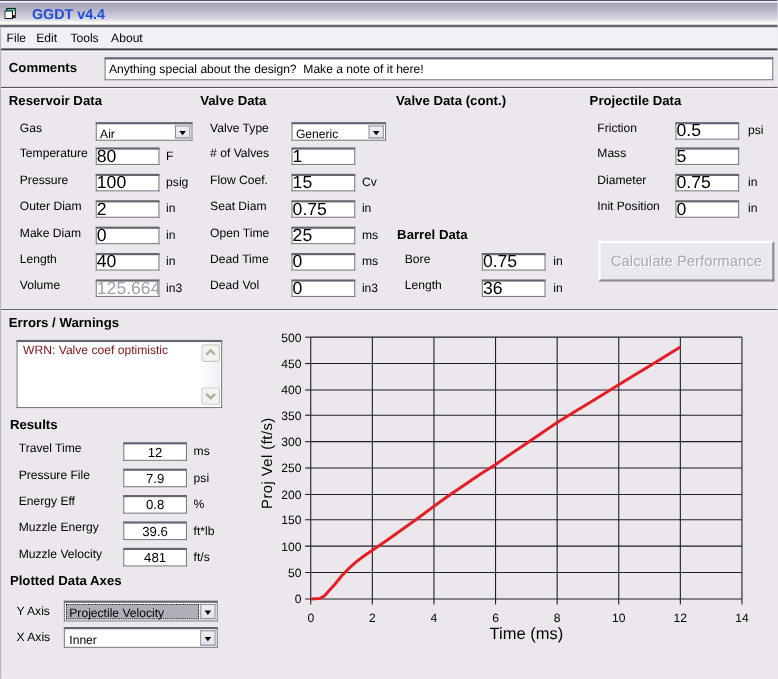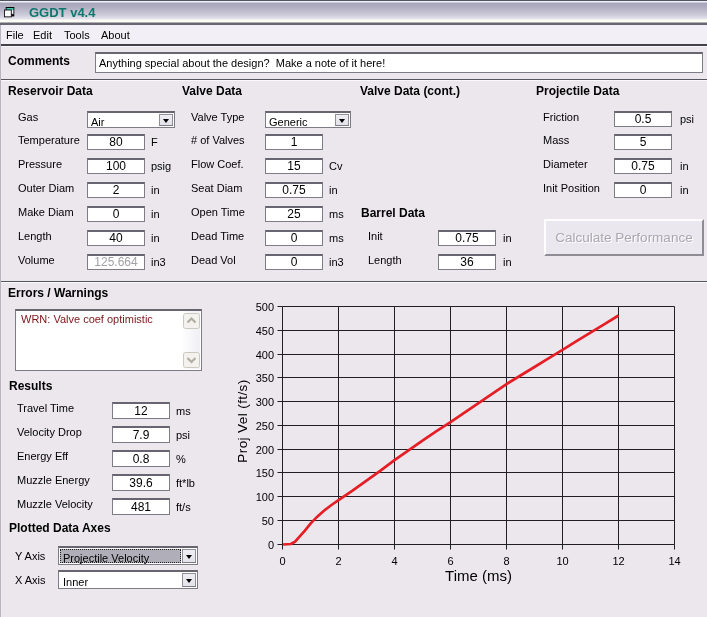--- a/index.html
+++ b/index.html
@@ -1,40 +1,40 @@
 <!DOCTYPE html>
 <html><head>
 <meta charset="utf-8">
 <style>
 html,body{margin:0;padding:0}
 body{width:707px;height:617px;background:#ebe7ed;opacity:0.999;font-family:"Liberation Sans",sans-serif;position:relative;overflow:hidden}
 .abs{position:absolute}
 .lbl{position:absolute;font-size:11px;color:#000;white-space:nowrap}
 .hdr{position:absolute;font-size:12px;font-weight:bold;color:#000;white-space:nowrap}
-.field{position:absolute;width:56px;height:13px;background:#fff;border:1px solid #7e7c86;border-top:2px solid #676570;font-size:12px;text-align:center;line-height:13px;color:#000}
+.field{position:absolute;width:56px;height:13px;background:#fff;border:1px solid #7e7c86;border-top:2px solid #676570;font-size:16px;text-align:left;line-height:13px;color:#000}
 .field2{position:absolute;width:56px;height:14px;background:#fff;border:1px solid #7e7c86;border-top:2px solid #676570;font-size:12px;text-align:center;line-height:14px;color:#000}
 .combo{position:absolute;height:14px;background:#fff;border:1px solid #7e7c86;border-top:2px solid #676570;font-size:11px;color:#000}
 .combotext{position:absolute;left:3px;top:3px;font-size:11px;white-space:nowrap}
 .cbtn{position:absolute;right:1px;top:1px;bottom:1px;width:14px;background:linear-gradient(#f0eef4,#e4e2ea);border:1px solid #908e99;border-bottom-color:#7e7c88;box-sizing:border-box}
 .arrow{position:absolute;left:50%;top:50%;margin-left:-3.5px;margin-top:-1.5px;width:0;height:0;border-left:3.5px solid transparent;border-right:3.5px solid transparent;border-top:4px solid #000}
 .hline{position:absolute;left:0;width:707px}
 </style>
 </head>
 <body>
 
 <div class="abs" style="left:0;top:0;width:707px;height:25px;background:linear-gradient(to bottom,#54525b 0,#54525b 1px,#eef0fa 1px,#eef0fa 2px,#a7a4b9 3px,#b3b0c3 8px,#cecbd9 15px,#e5e4ed 19px,#fcfcf4 20px,#fcfcf4 22px,#686573 23px,#686573 25px)"></div>
 <svg class="abs" style="left:4px;top:7px" width="12" height="12" viewBox="0 0 14 14">
   <rect x="2" y="0" width="10" height="9" fill="#000"></rect>
   <rect x="3" y="1.2" width="8" height="2.4" fill="#3fcbae"></rect>
   <rect x="3" y="3.6" width="8" height="4.4" fill="#fff"></rect>
   <rect x="0" y="3" width="9" height="9" fill="#000"></rect>
   <rect x="1" y="4" width="7" height="7" fill="#fff"></rect>
   <rect x="9" y="9" width="3" height="2" fill="#000"></rect>
 </svg>
-<div class="abs" style="left:29px;top:5px;font-size:13px;font-weight:bold;color:#0f766e">GGDT v4.4</div>
+<div class="abs" style="left:29px;top:5px;font-size:13px;font-weight:bold;color:#1d4ed8">GGDT v4.4</div>
 
 <div class="abs" style="left:0;top:25px;width:707px;height:19px;background:#f2f0f6"></div>
 <div class="lbl" style="left:6px;top:29px">File</div>
 <div class="lbl" style="left:33px;top:29px">Edit</div>
 <div class="lbl" style="left:64px;top:29px">Tools</div>
 <div class="lbl" style="left:101px;top:29px">About</div>
 <div class="hline" style="top:44px;height:2px;background:#44424a"></div>
 <div class="hline" style="top:46px;height:1px;background:#f8f8fb"></div>
 
 <div class="hdr" style="left:8px;top:54px;font-size:12px">Comments</div>
@@ -92,21 +92,21 @@
 <div class="field" style="left:265px;top:206px">25</div>
 <div class="lbl" style="left:329px;top:208px">ms</div>
 <div class="lbl" style="left:191px;top:230px">Dead Time</div>
 <div class="field" style="left:265px;top:230px">0</div>
 <div class="lbl" style="left:329px;top:232px">ms</div>
 <div class="lbl" style="left:191px;top:254px">Dead Vol</div>
 <div class="field" style="left:265px;top:254px">0</div>
 <div class="lbl" style="left:329px;top:256px">in3</div>
 
 <div class="hdr" style="left:361px;top:206px">Barrel Data</div>
-<div class="lbl" style="left:368px;top:230px">Init</div>
+<div class="lbl" style="left:368px;top:230px">Bore</div>
 <div class="field" style="left:438px;top:230px">0.75</div>
 <div class="lbl" style="left:503px;top:232px">in</div>
 <div class="lbl" style="left:368px;top:254px">Length</div>
 <div class="field" style="left:438px;top:254px">36</div>
 <div class="lbl" style="left:503px;top:256px">in</div>
 
 <div class="lbl" style="left:543px;top:111px">Friction</div>
 <div class="field" style="left:614px;top:111px">0.5</div>
 <div class="lbl" style="left:680px;top:113px">psi</div>
 <div class="lbl" style="left:543px;top:134px">Mass</div>
@@ -135,21 +135,21 @@
   </svg>
 <svg class="abs" style="left:183px;top:352px" width="17" height="16" viewBox="0 0 17 16">
     <rect x="0.5" y="0.5" width="16" height="15" rx="2" fill="#f3f2ee" stroke="#cbc9bf"></rect>
     <path d="M4.5 6 L8.5 10 L12.5 6" fill="none" stroke="#b0aea2" stroke-width="2.2"></path>
   </svg>
 
 <div class="hdr" style="left:9px;top:379px">Results</div>
 <div class="lbl" style="left:17px;top:402px">Travel Time</div>
 <div class="field2" style="left:112px;top:402px">12</div>
 <div class="lbl" style="left:176px;top:405px">ms</div>
-<div class="lbl" style="left:17px;top:426px">Velocity Drop</div>
+<div class="lbl" style="left:17px;top:426px">Pressure File</div>
 <div class="field2" style="left:112px;top:426px">7.9</div>
 <div class="lbl" style="left:176px;top:429px">psi</div>
 <div class="lbl" style="left:17px;top:450px">Energy Eff</div>
 <div class="field2" style="left:112px;top:450px">0.8</div>
 <div class="lbl" style="left:176px;top:453px">%</div>
 <div class="lbl" style="left:17px;top:474px">Muzzle Energy</div>
 <div class="field2" style="left:112px;top:474px">39.6</div>
 <div class="lbl" style="left:176px;top:477px">ft*lb</div>
 <div class="lbl" style="left:17px;top:498px">Muzzle Velocity</div>
 <div class="field2" style="left:112px;top:498px">481</div>

